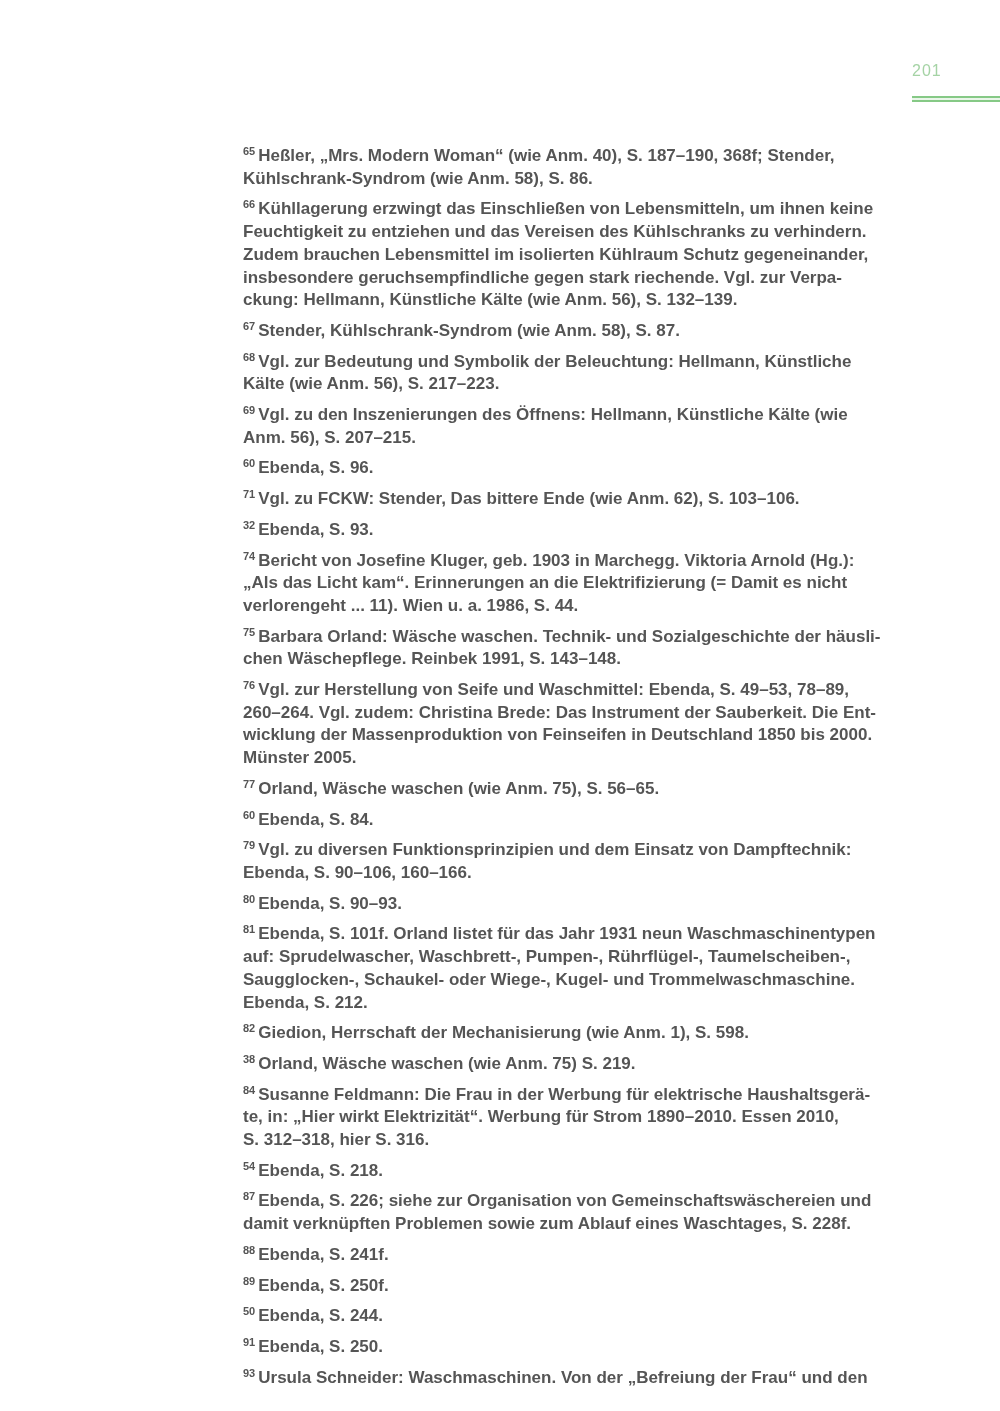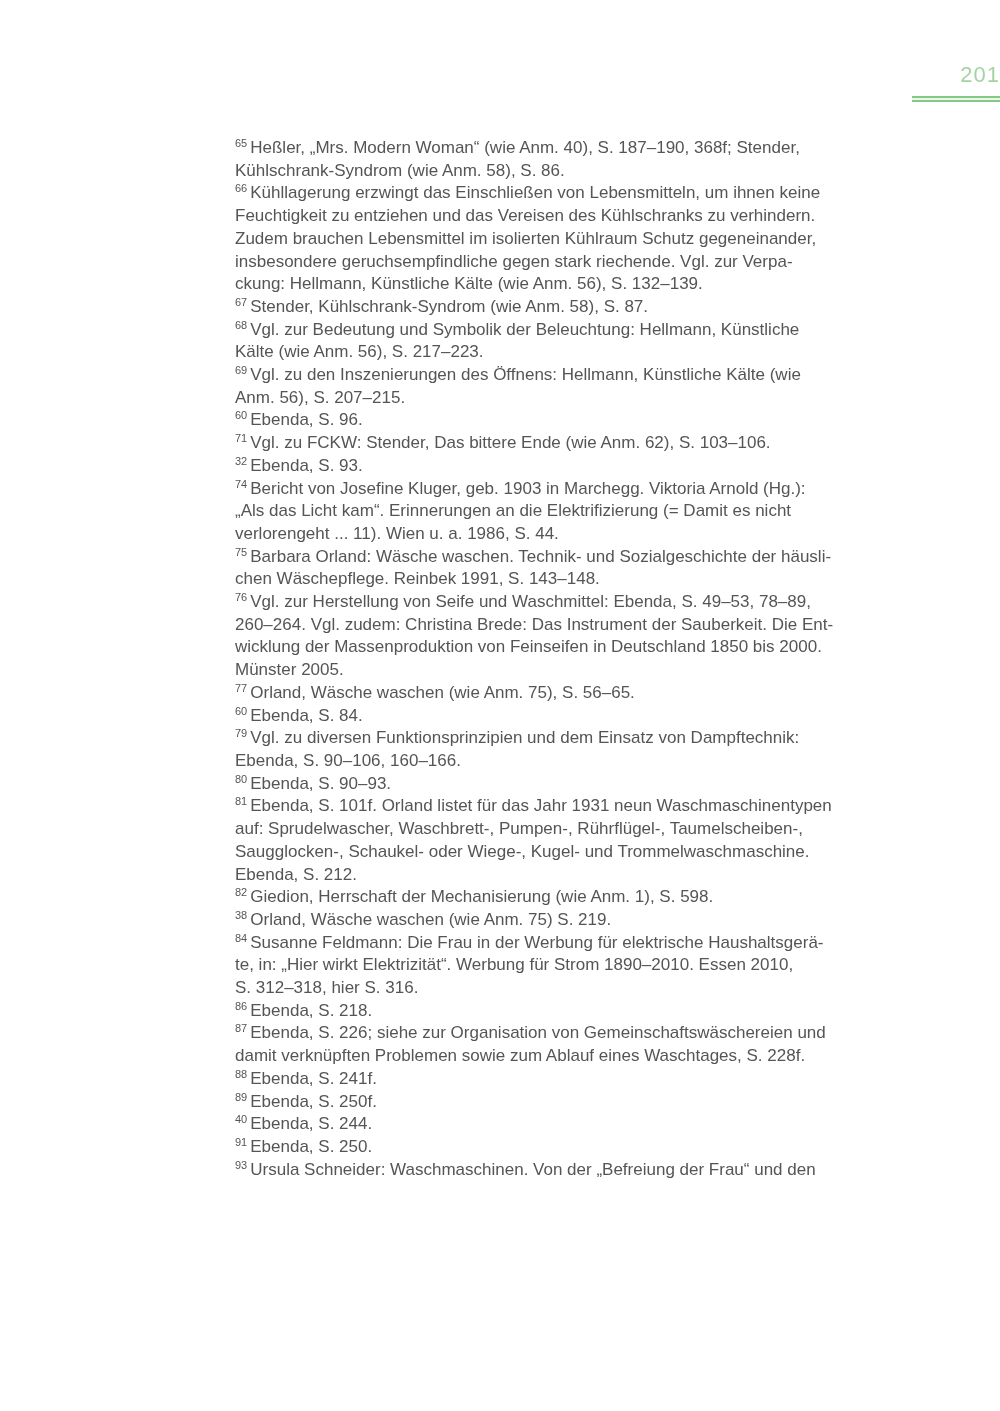--- a/index.html
+++ b/index.html
@@ -13,22 +13,22 @@
     position: relative;
     font-family: "Liberation Sans", "DejaVu Sans", sans-serif;
     color: #555555;
     overflow: hidden;
   }
   .page-number {
     position: absolute;
     top: 62px;
     left: 912px;
     width: 88px;
-    text-align: right;
-    font-size: 22px;
+    text-align: left;
+    font-size: 16px;
     letter-spacing: 1px;
     color: #a5d3a5;
   }
   .header-rule {
     position: absolute;
     top: 96px;
     left: 912px;
     width: 88px;
     height: 2px;
     border-top: 2px solid #86c986;
@@ -38,22 +38,23 @@
   .footnotes-block {
     position: absolute;
     top: 137px;
     left: 235px;
     width: 680px;
     font-size: 17px;
     line-height: 22.7px;
     color: #555555;
   }
   p.footnote {
-    margin: 0;
+    margin: 8px;
     padding: 0;
+    font-weight: bold;
   }
   sup.fn-num {
     font-size: 11px;
     line-height: 0;
     vertical-align: 6px;
     margin-right: 3px;
     color: #555555;
   }
 </style>
 </head>
@@ -77,20 +78,20 @@
     <p class="footnote"><sup class="fn-num">75</sup>Barbara Orland: Wäsche waschen. Technik- und Sozialgeschichte der häusli-<br>chen Wäschepflege. Reinbek 1991, S. 143–148.</p>
     <p class="footnote"><sup class="fn-num">76</sup>Vgl. zur Herstellung von Seife und Waschmittel: Ebenda, S. 49–53, 78–89,<br>260–264. Vgl. zudem: Christina Brede: Das Instrument der Sauberkeit. Die Ent-<br>wicklung der Massenproduktion von Feinseifen in Deutschland 1850 bis 2000.<br>Münster 2005.</p>
     <p class="footnote"><sup class="fn-num">77</sup>Orland, Wäsche waschen (wie Anm. 75), S. 56–65.</p>
     <p class="footnote"><sup class="fn-num">60</sup>Ebenda, S. 84.</p>
     <p class="footnote"><sup class="fn-num">79</sup>Vgl. zu diversen Funktionsprinzipien und dem Einsatz von Dampftechnik:<br>Ebenda, S. 90–106, 160–166.</p>
     <p class="footnote"><sup class="fn-num">80</sup>Ebenda, S. 90–93.</p>
     <p class="footnote"><sup class="fn-num">81</sup>Ebenda, S. 101f. Orland listet für das Jahr 1931 neun Waschmaschinentypen<br>auf: Sprudelwascher, Waschbrett-, Pumpen-, Rührflügel-, Taumelscheiben-,<br>Saugglocken-, Schaukel- oder Wiege-, Kugel- und Trommelwaschmaschine.<br>Ebenda, S. 212.</p>
     <p class="footnote"><sup class="fn-num">82</sup>Giedion, Herrschaft der Mechanisierung (wie Anm. 1), S. 598.</p>
     <p class="footnote"><sup class="fn-num">38</sup>Orland, Wäsche waschen (wie Anm. 75) S. 219.</p>
     <p class="footnote"><sup class="fn-num">84</sup>Susanne Feldmann: Die Frau in der Werbung für elektrische Haushaltsgerä-<br>te, in: „Hier wirkt Elektrizität“. Werbung für Strom 1890–2010. Essen 2010,<br>S. 312–318, hier S. 316.</p>
-    <p class="footnote"><sup class="fn-num">86</sup>Ebenda, S. 218.</p>
+    <p class="footnote"><sup class="fn-num">54</sup>Ebenda, S. 218.</p>
     <p class="footnote"><sup class="fn-num">87</sup>Ebenda, S. 226; siehe zur Organisation von Gemeinschaftswäschereien und<br>damit verknüpften Problemen sowie zum Ablauf eines Waschtages, S. 228f.</p>
     <p class="footnote"><sup class="fn-num">88</sup>Ebenda, S. 241f.</p>
     <p class="footnote"><sup class="fn-num">89</sup>Ebenda, S. 250f.</p>
-    <p class="footnote"><sup class="fn-num">40</sup>Ebenda, S. 244.</p>
+    <p class="footnote"><sup class="fn-num">50</sup>Ebenda, S. 244.</p>
     <p class="footnote"><sup class="fn-num">91</sup>Ebenda, S. 250.</p>
     <p class="footnote"><sup class="fn-num">93</sup>Ursula Schneider: Waschmaschinen. Von der „Befreiung der Frau“ und den</p>
   </main>
 
 </body></html>

